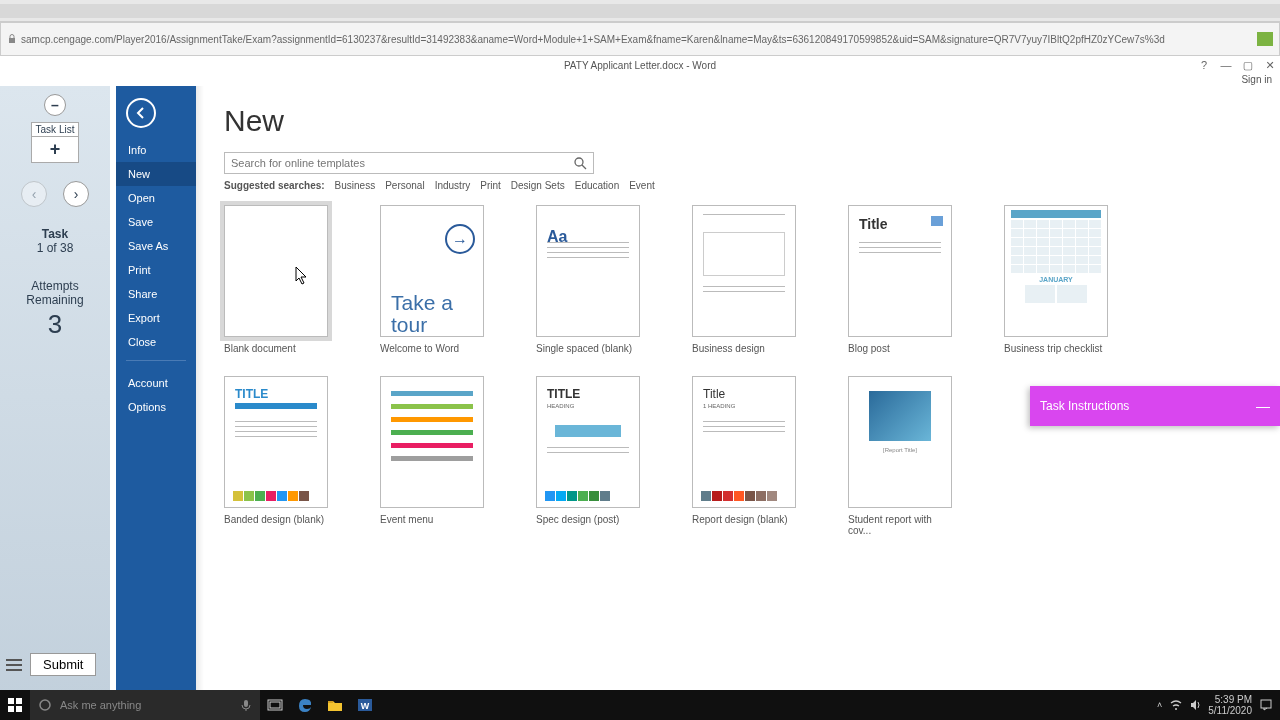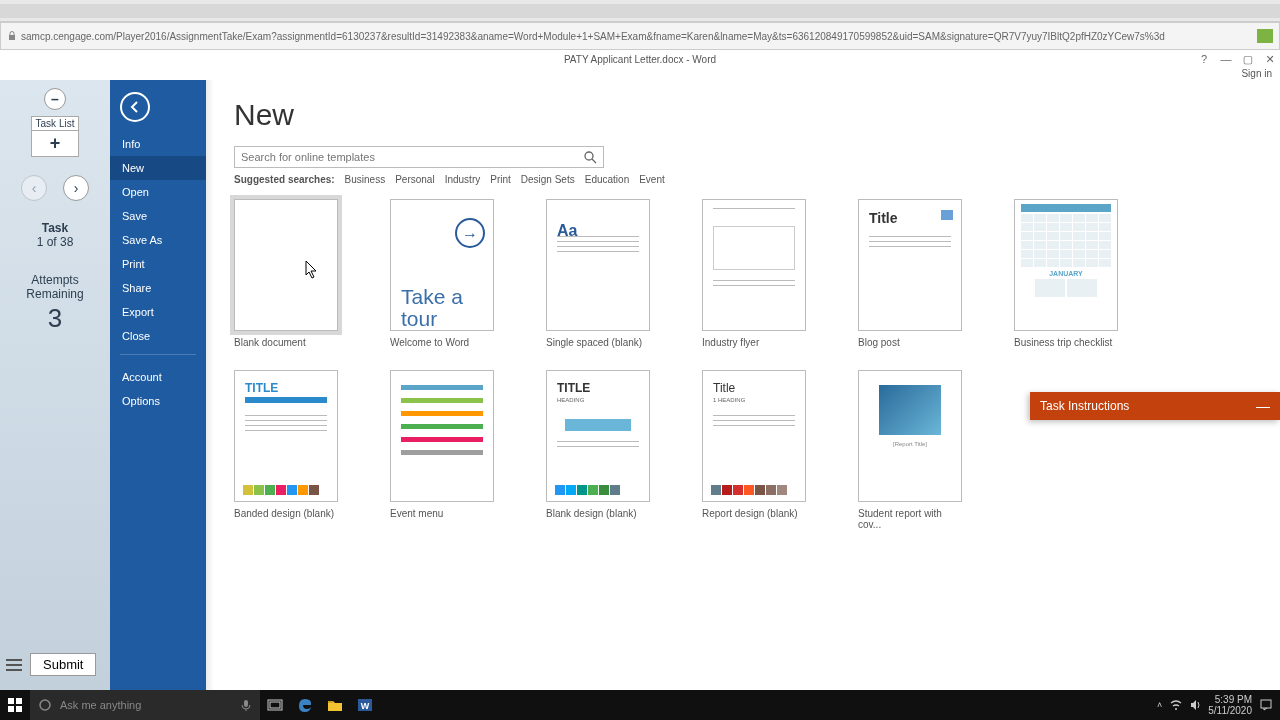--- a/index.html
+++ b/index.html
@@ -1,21 +1,21 @@
 <!DOCTYPE html>
 <html><head>
 <meta charset="utf-8">
 <style>
 * { margin: 0; padding: 0; box-sizing: border-box; font-family: "Segoe UI", Arial, sans-serif; }
 html, body { width: 1280px; height: 720px; overflow: hidden; background: #fff; }
 
 
 .browser-bar { height: 22px; background: #e8e8e8; border-bottom: 1px solid #ccc; display: flex; align-items: center; }
 .browser-tabs { height: 14px; background: #d8d8d8; width: 100%; }
-.url-bar { height: 28px; background: #f4f4f4; border: 1px solid #ccc; display: flex; align-items: center; padding: 0 6px; font-size: 10px; color: #666; }
+.url-bar { height: 34px; background: #f4f4f4; border: 1px solid #ccc; display: flex; align-items: center; padding: 0 6px; font-size: 10px; color: #666; }
 .url-bar .lock { width: 10px; height: 10px; margin-right: 4px; }
 .url-ext { margin-left: auto; width: 16px; height: 14px; background: #7cb342; }
 
 
 .win-title { height: 18px; display: flex; align-items: center; font-size: 10px; color: #555; position: relative; }
 .win-title .title { position: absolute; left: 50%; transform: translateX(-50%); }
 .win-title .right { position: absolute; right: 4px; display: flex; gap: 10px; align-items: center; }
 .win-ctrl { width: 12px; height: 12px; display: flex; align-items: center; justify-content: center; font-size: 11px; color: #666; cursor: default; }
 
 
@@ -29,21 +29,21 @@
 .tasklist .plus { background: #fff; border: 1px solid #aaa; border-top: none; font-size: 18px; font-weight: bold; padding: 2px 0; }
 .navbtns { display: flex; gap: 16px; margin-top: 18px; }
 .navbtn { width: 26px; height: 26px; border-radius: 50%; background: #fff; border: 1px solid #999; display: flex; align-items: center; justify-content: center; font-size: 14px; }
 .navbtn.disabled { opacity: 0.4; }
 .task-info { margin-top: 20px; text-align: center; font-size: 12px; }
 .task-info .hdr { font-weight: 600; }
 .attempts { margin-top: 24px; text-align: center; font-size: 12px; }
 .attempts .num { font-size: 26px; font-weight: 300; margin-top: 2px; }
 
 
-.backstage { width: 96px; background: #1e5ba0; color: #fff; display: flex; flex-direction: column; padding: 8px 0; }
+.backstage { width: 80px; background: #1e5ba0; color: #fff; display: flex; flex-direction: column; padding: 8px 0; margin-left: 6px; }
 .backstage .back { width: 30px; height: 30px; border: 2px solid #fff; border-radius: 50%; margin: 4px 0 10px 10px; display: flex; align-items: center; justify-content: center; font-size: 16px; }
 .bs-item { font-size: 11px; padding: 6px 12px; cursor: default; }
 .bs-item.active { background: #174a85; }
 .bs-sep { border-top: 1px solid #4a7bb5; margin: 6px 10px; }
 .bs-bottom { margin-top: 4px; }
 
 
 .content { flex: 1; background: #fff; padding: 18px 28px; position: relative; overflow: hidden; }
 .content .side-shade { position: absolute; left: 0; top: 0; width: 8px; height: 100%; background: linear-gradient(to right, rgba(0,0,0,0.08), transparent); }
 .page-title { font-size: 30px; font-weight: 300; color: #333; margin-bottom: 14px; }
@@ -89,21 +89,21 @@
 .thumb .rep-title { position: absolute; top: 10px; left: 10px; font-size: 12px; color: #333; }
 .thumb .rep-sub { position: absolute; top: 26px; left: 10px; font-size: 6px; color: #666; }
 .thumb .stu-img { position: absolute; top: 14px; left: 20px; right: 20px; height: 50px; background: linear-gradient(135deg,#2a6a9a,#6ab6d8); }
 .thumb .stu-cap { position: absolute; top: 70px; left: 0; right: 0; text-align: center; font-size: 6px; color: #888; }
 
 
 .cursor { position: absolute; width: 14px; height: 20px; pointer-events: none; }
 
 
 .instr { position: absolute; right: 0; bottom: 280px; width: 250px; background: #567a99; color: #fff; box-shadow: -2px 2px 6px rgba(0,0,0,0.25); }
-.instr-hdr { display: flex; align-items: center; padding: 6px 10px; background: #c2410c; font-size: 12px; justify-content: flex-end; }
+.instr-hdr { display: flex; align-items: center; padding: 12px 10px; background: #d946ef; font-size: 12px; justify-content: flex-end; }
 .instr-hdr .min { margin-left: auto; font-size: 14px; }
 .instr-body { padding: 8px 10px 12px; font-size: 11px; }
 
 
 .assess-footer { position: absolute; bottom: 40px; left: 0; width: 110px; display: flex; align-items: center; gap: 6px; padding: 4px; }
 .menu-ic { width: 20px; height: 18px; display: flex; flex-direction: column; justify-content: center; gap: 3px; padding: 2px; }
 .menu-ic div { height: 2px; background: #555; }
 .submit { background: #fff; border: 1px solid #999; font-size: 13px; padding: 3px 12px; }
 
 
@@ -242,21 +242,21 @@
         <div class="thumb">
           <div class="lines" style="top:8px">
               <div></div>
             </div>
           <div class="flyer-box"></div>
           <div class="lines" style="top:80px">
               <div></div>
               <div></div>
             </div>
         </div>
-        <div class="caption">Industry flyer</div>
+        <div class="caption">Business design</div>
       </div>
       <div class="tpl">
         <div class="thumb">
           <div class="blog-title">Title</div>
           <div class="blog-ic"></div>
           <div class="lines" style="top:36px">
               <div></div>
               <div></div>
               <div></div>
             </div>
@@ -367,21 +367,21 @@
             </div>
           <div class="swatches" style="bottom:6px">
               <div style="background:#2196f3"></div>
               <div style="background:#03a9f4"></div>
               <div style="background:#009688"></div>
               <div style="background:#4caf50"></div>
               <div style="background:#388e3c"></div>
               <div style="background:#607d8b"></div>
             </div>
         </div>
-        <div class="caption">Blank design (blank)</div>
+        <div class="caption">Spec design (post)</div>
       </div>
       <div class="tpl">
         <div class="thumb">
           <div class="rep-title">Title</div>
           <div class="rep-sub">1   HEADING</div>
           <div class="lines" style="top:44px">
               <div></div>
               <div></div>
               <div></div>
             </div>

